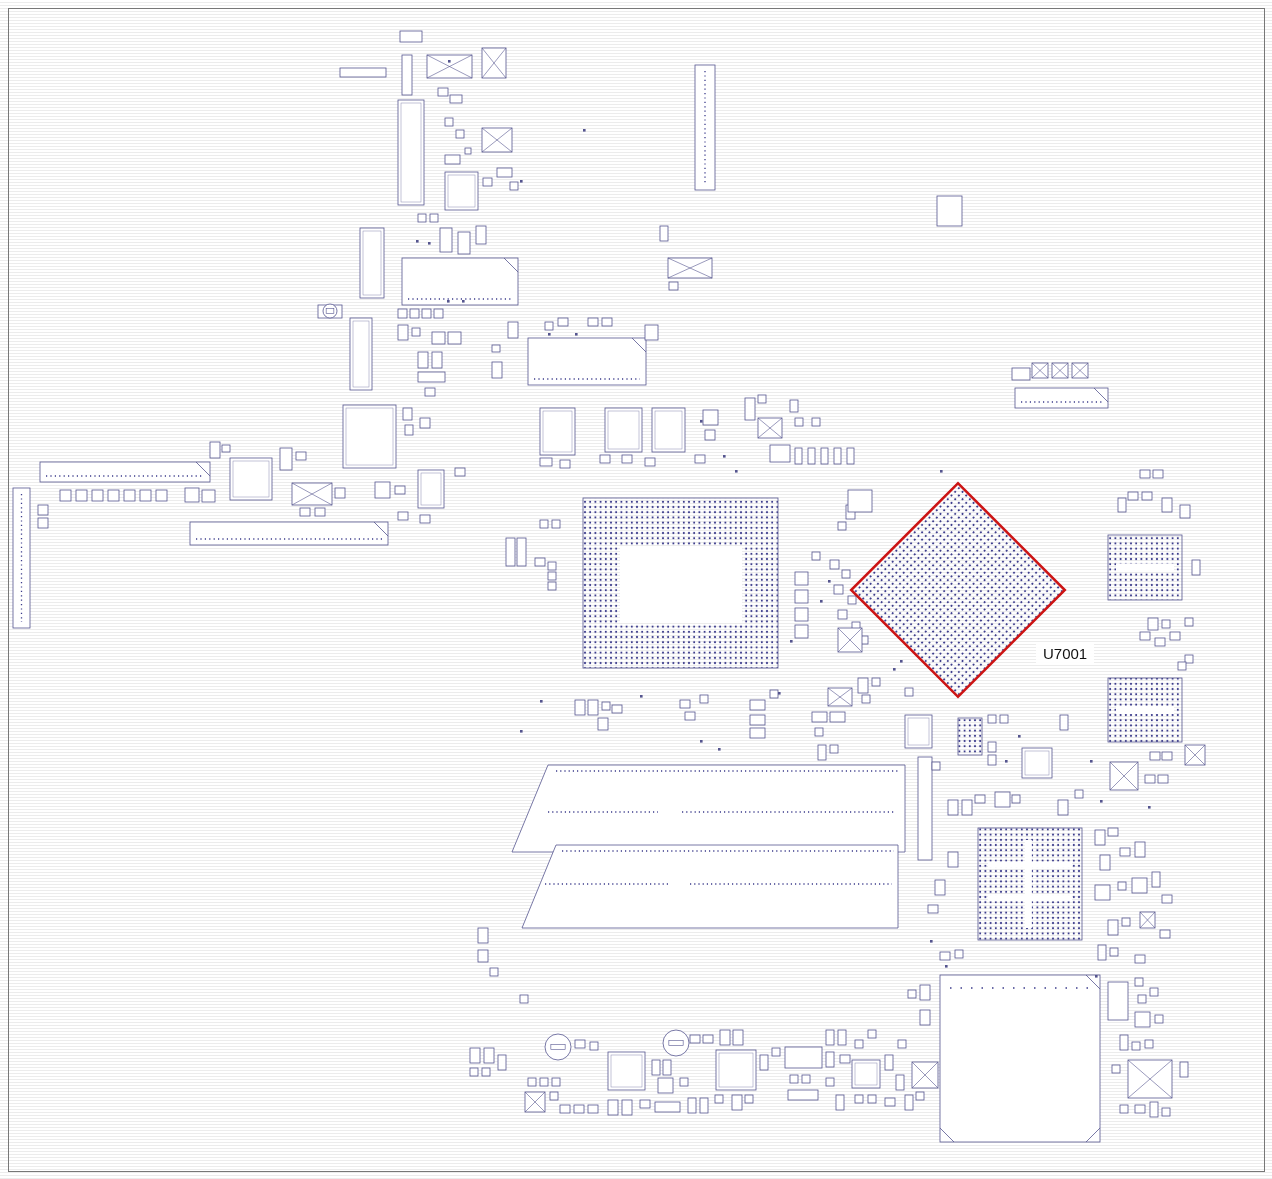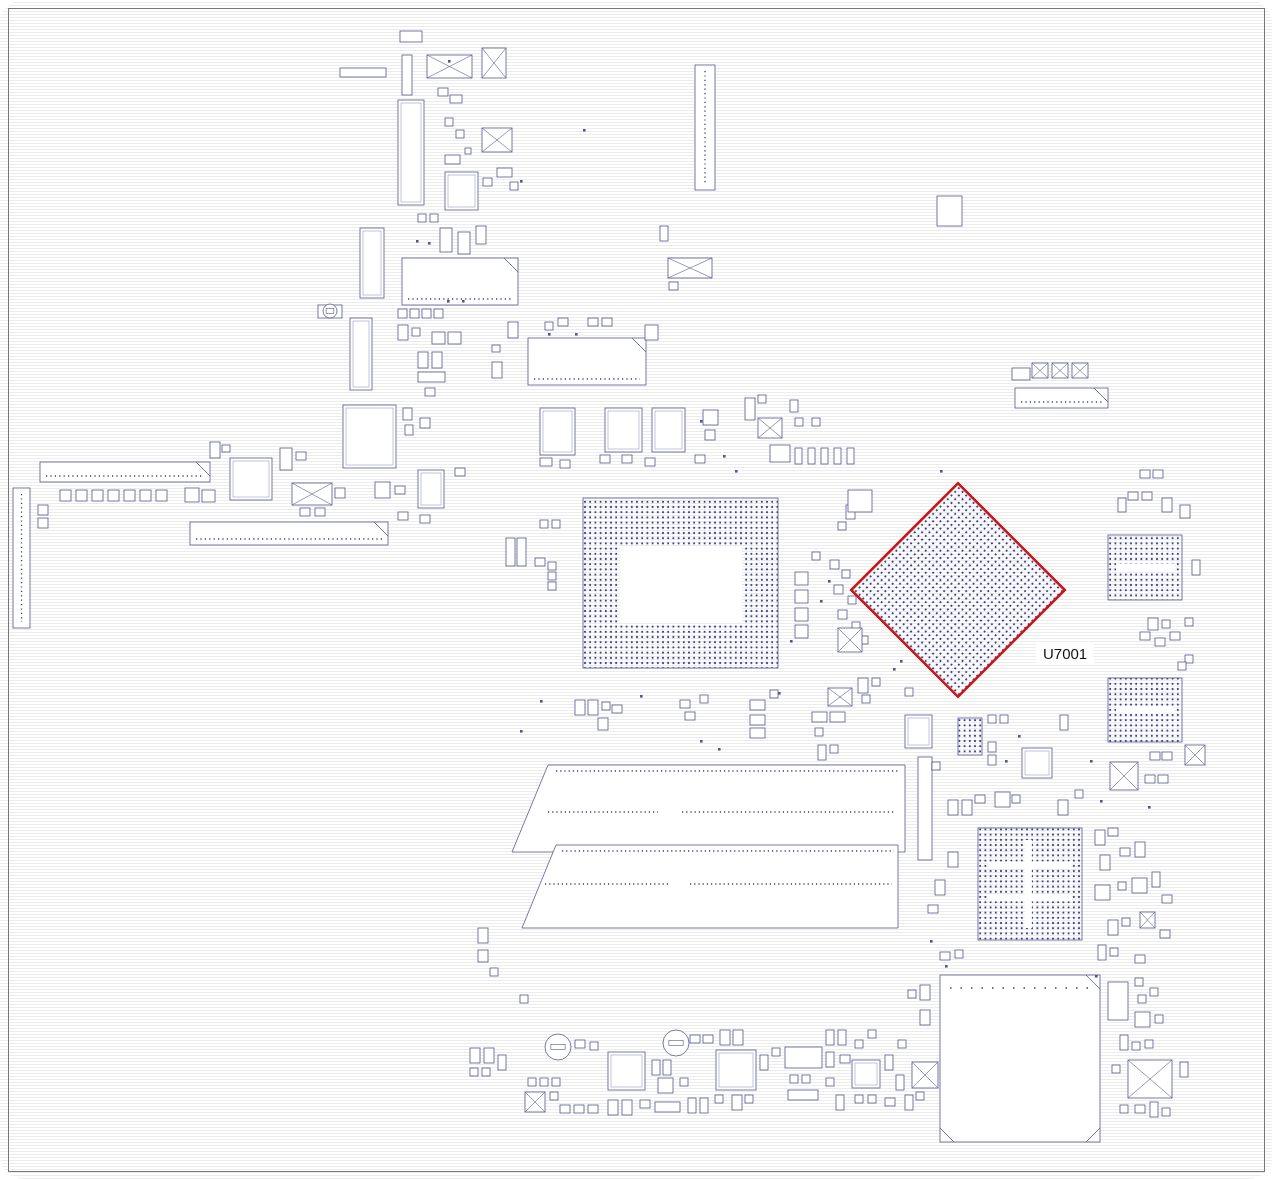--- a/index.html
+++ b/index.html
@@ -8,21 +8,21 @@
   #pcb-svg{position:absolute;left:0;top:0;}
   #ref-label{
     position:absolute;left:1036px;top:643px;
     font-size:15px;color:#111;background:rgba(255,255,255,.95);
     padding:2px 7px;line-height:18px;
   }
 </style>
 </head>
 <body>
 
-<div id="canvas" style="background: repeating-linear-gradient(rgb(255, 255, 255) 0px, rgb(255, 255, 255) 2px, rgb(236, 236, 236) 2px, rgb(236, 236, 236) 3px); border-radius: 23px;">
+<div id="canvas" style="background: repeating-linear-gradient(rgb(255, 255, 255) 0px, rgb(255, 255, 255) 2px, rgb(236, 236, 236) 2px, rgb(236, 236, 236) 3px);">
   <svg id="pcb-svg" width="1272" height="1179" viewBox="0 0 1272 1179">
     <defs>
       <pattern id="dotpat" width="5.2" height="5.2" patternUnits="userSpaceOnUse">
         <circle id="dotpat-circle" cx="2.6" cy="2.6" r="1.05" fill="#3c3c8c"></circle>
       </pattern>
     </defs>
   <rect x="8.5" y="8.5" width="1256" height="1163" fill="none" stroke="#777777" stroke-width="1"></rect>
       <rect x="402" y="258" width="116" height="47" fill="#ffffff" stroke="#55558f" stroke-width="0.8"></rect>
       <line x1="408" y1="299" x2="512" y2="299" stroke="#3c3c8c" stroke-width="1.3" stroke-dasharray="1.2 3.2"></line>
       <line x1="504" y1="258" x2="518" y2="272" stroke="#55558f" stroke-width="0.8"></line>

